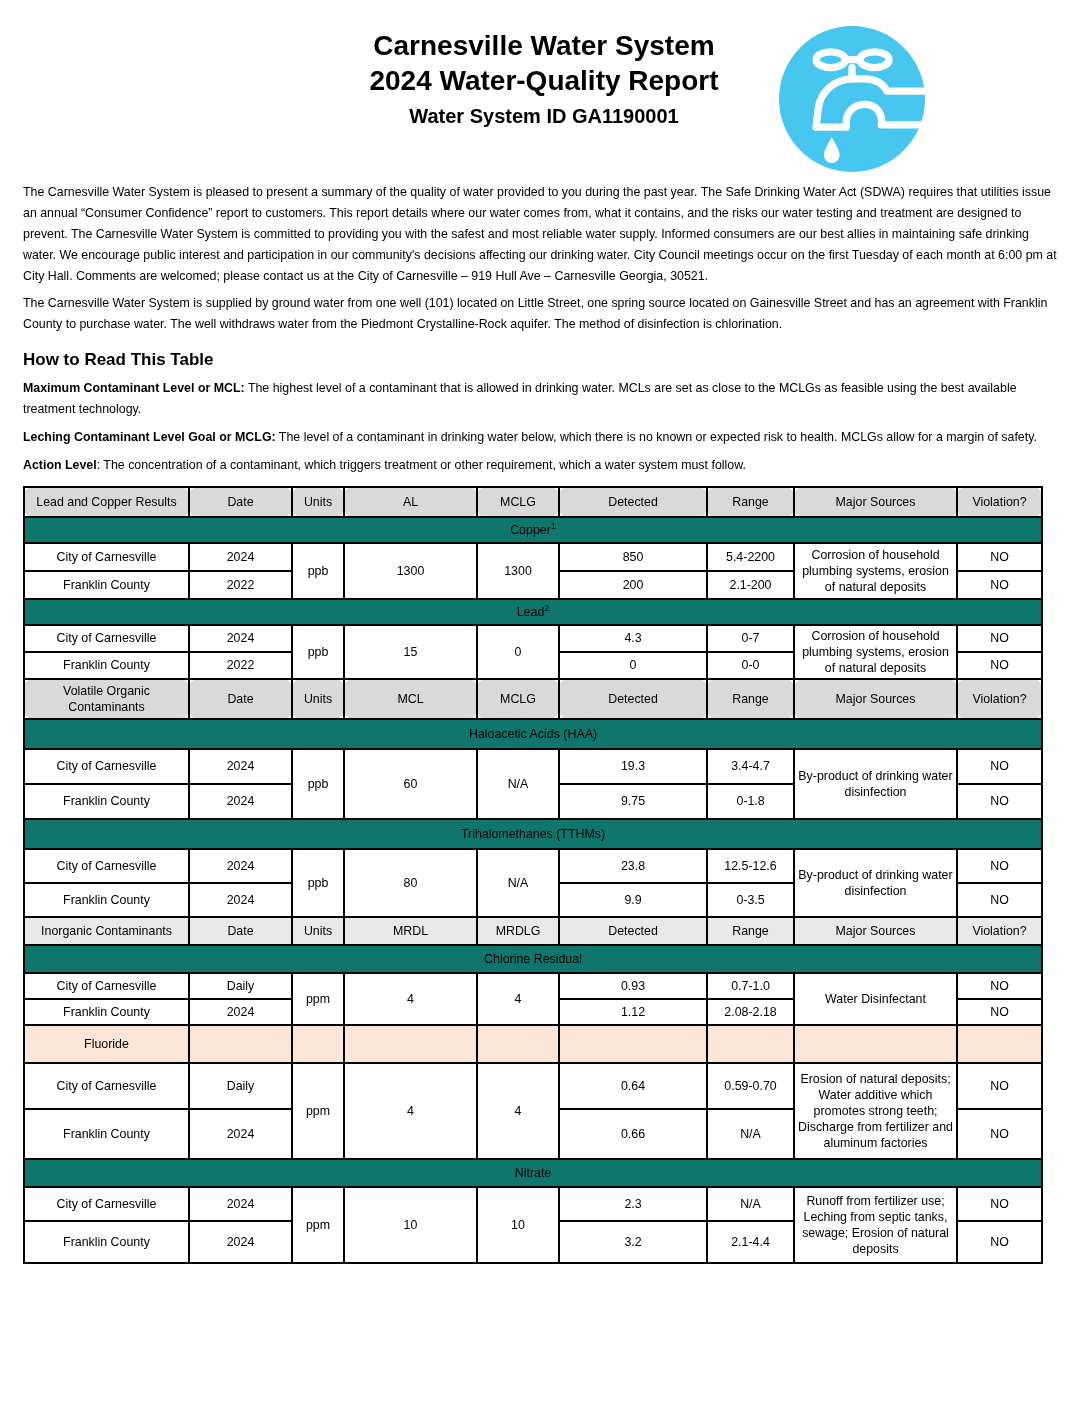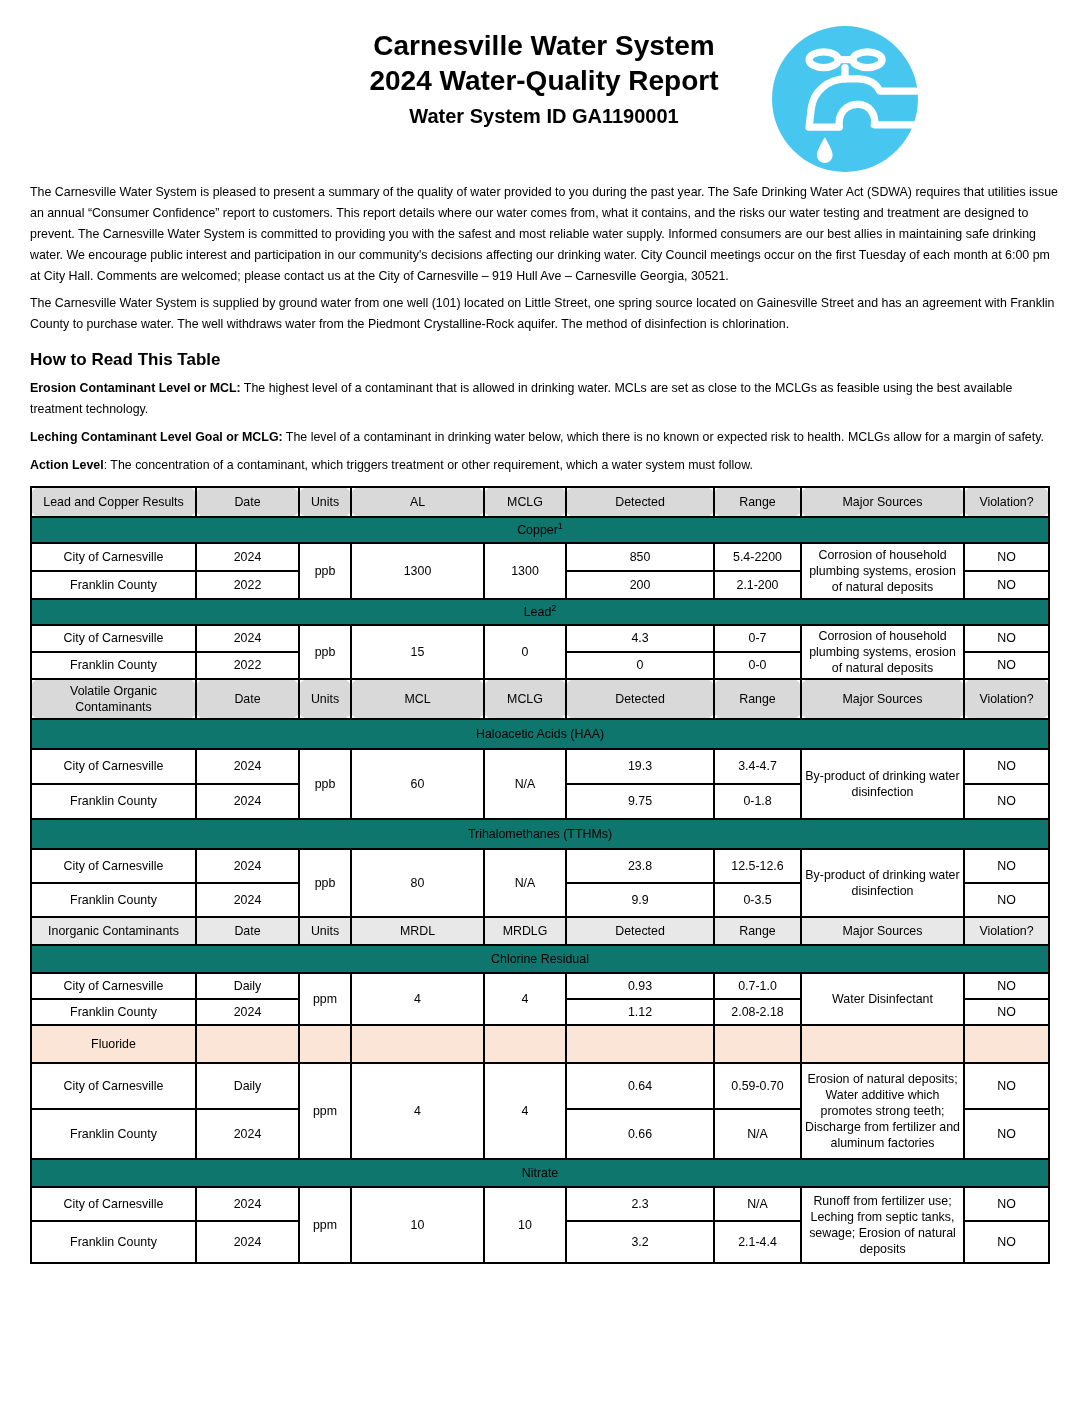--- a/index.html
+++ b/index.html
@@ -2,21 +2,21 @@
 <html><head>
 <meta charset="utf-8">
 <style>
   * { box-sizing: border-box; }
   html, body { margin: 0; padding: 0; }
   body {
     width: 1088px; height: 1408px; overflow: hidden;
     background: #ffffff; color: #000000;
     font-family: "Liberation Sans", sans-serif;
   }
-  .page { width: 1088px; height: 1408px; padding: 0 30px; position: relative; }
+  .page { width: 1088px; height: 1408px; padding: 0 23px; position: relative; }
 
   
   .doc-header { position: relative; height: 152px; padding-top: 28px; }
   .titles { text-align: center; }
   .t-big { font-size: 28px; font-weight: bold; line-height: 35px; }
   .t-sub { font-size: 20px; font-weight: bold; line-height: 28px; margin-top: 4px; }
   .faucet { position: absolute; top: 26px; right: 140px; width: 146px; height: 146px; }
 
   
   .body-text { font-size: 12.4px; line-height: 21px; margin: 0; }
@@ -63,21 +63,21 @@
       </g>
       <path d="M47,99 C51,106 54,111 54,115 a7,7 0 0 1 -14,0 c0,-4 3,-9 7,-16 z" fill="#ffffff"></path>
     </svg>
   </div>
 
   <p class="body-text intro">The Carnesville Water System is pleased to present a summary of the quality of water provided to you during the past year. The Safe Drinking Water Act (SDWA) requires that utilities issue an annual “Consumer Confidence” report to customers. This report details where our water comes from, what it contains, and the risks our water testing and treatment are designed to prevent. The Carnesville Water System is committed to providing you with the safest and most reliable water supply. Informed consumers are our best allies in maintaining safe drinking water. We encourage public interest and participation in our community's decisions affecting our drinking water. City Council meetings occur on the first Tuesday of each month at 6:00 pm at City Hall. Comments are welcomed; please contact us at the City of Carnesville – 919 Hull Ave – Carnesville Georgia, 30521.</p>
 
   <p class="body-text para">The Carnesville Water System is supplied by ground water from one well (101) located on Little Street, one spring source located on Gainesville Street and has an agreement with Franklin County to purchase water. The well withdraws water from the Piedmont Crystalline-Rock aquifer. The method of disinfection is chlorination.</p>
 
   <h2 class="sect">How to Read This Table</h2>
-  <p class="body-text def"><b>Erosion Contaminant Level or MCL:</b><span> The highest level of a contaminant that is allowed in drinking water. MCLs are set as close to the MCLGs as feasible using the best available treatment technology.</span></p>
+  <p class="body-text def"><b>Maximum Contaminant Level or MCL:</b><span> The highest level of a contaminant that is allowed in drinking water. MCLs are set as close to the MCLGs as feasible using the best available treatment technology.</span></p>
   <p class="body-text def"><b>Leching Contaminant Level Goal or MCLG:</b><span> The level of a contaminant in drinking water below, which there is no known or expected risk to health. MCLGs allow for a margin of safety.</span></p>
   <p class="body-text def"><b>Action Level</b><span>: The concentration of a contaminant, which triggers treatment or other requirement, which a water system must follow.</span></p>
 
   <table class="wq">
     <colgroup>
       <col style="width:165px">
         <col style="width:103px">
         <col style="width:52px">
         <col style="width:133px">
       <col style="width:82px">

